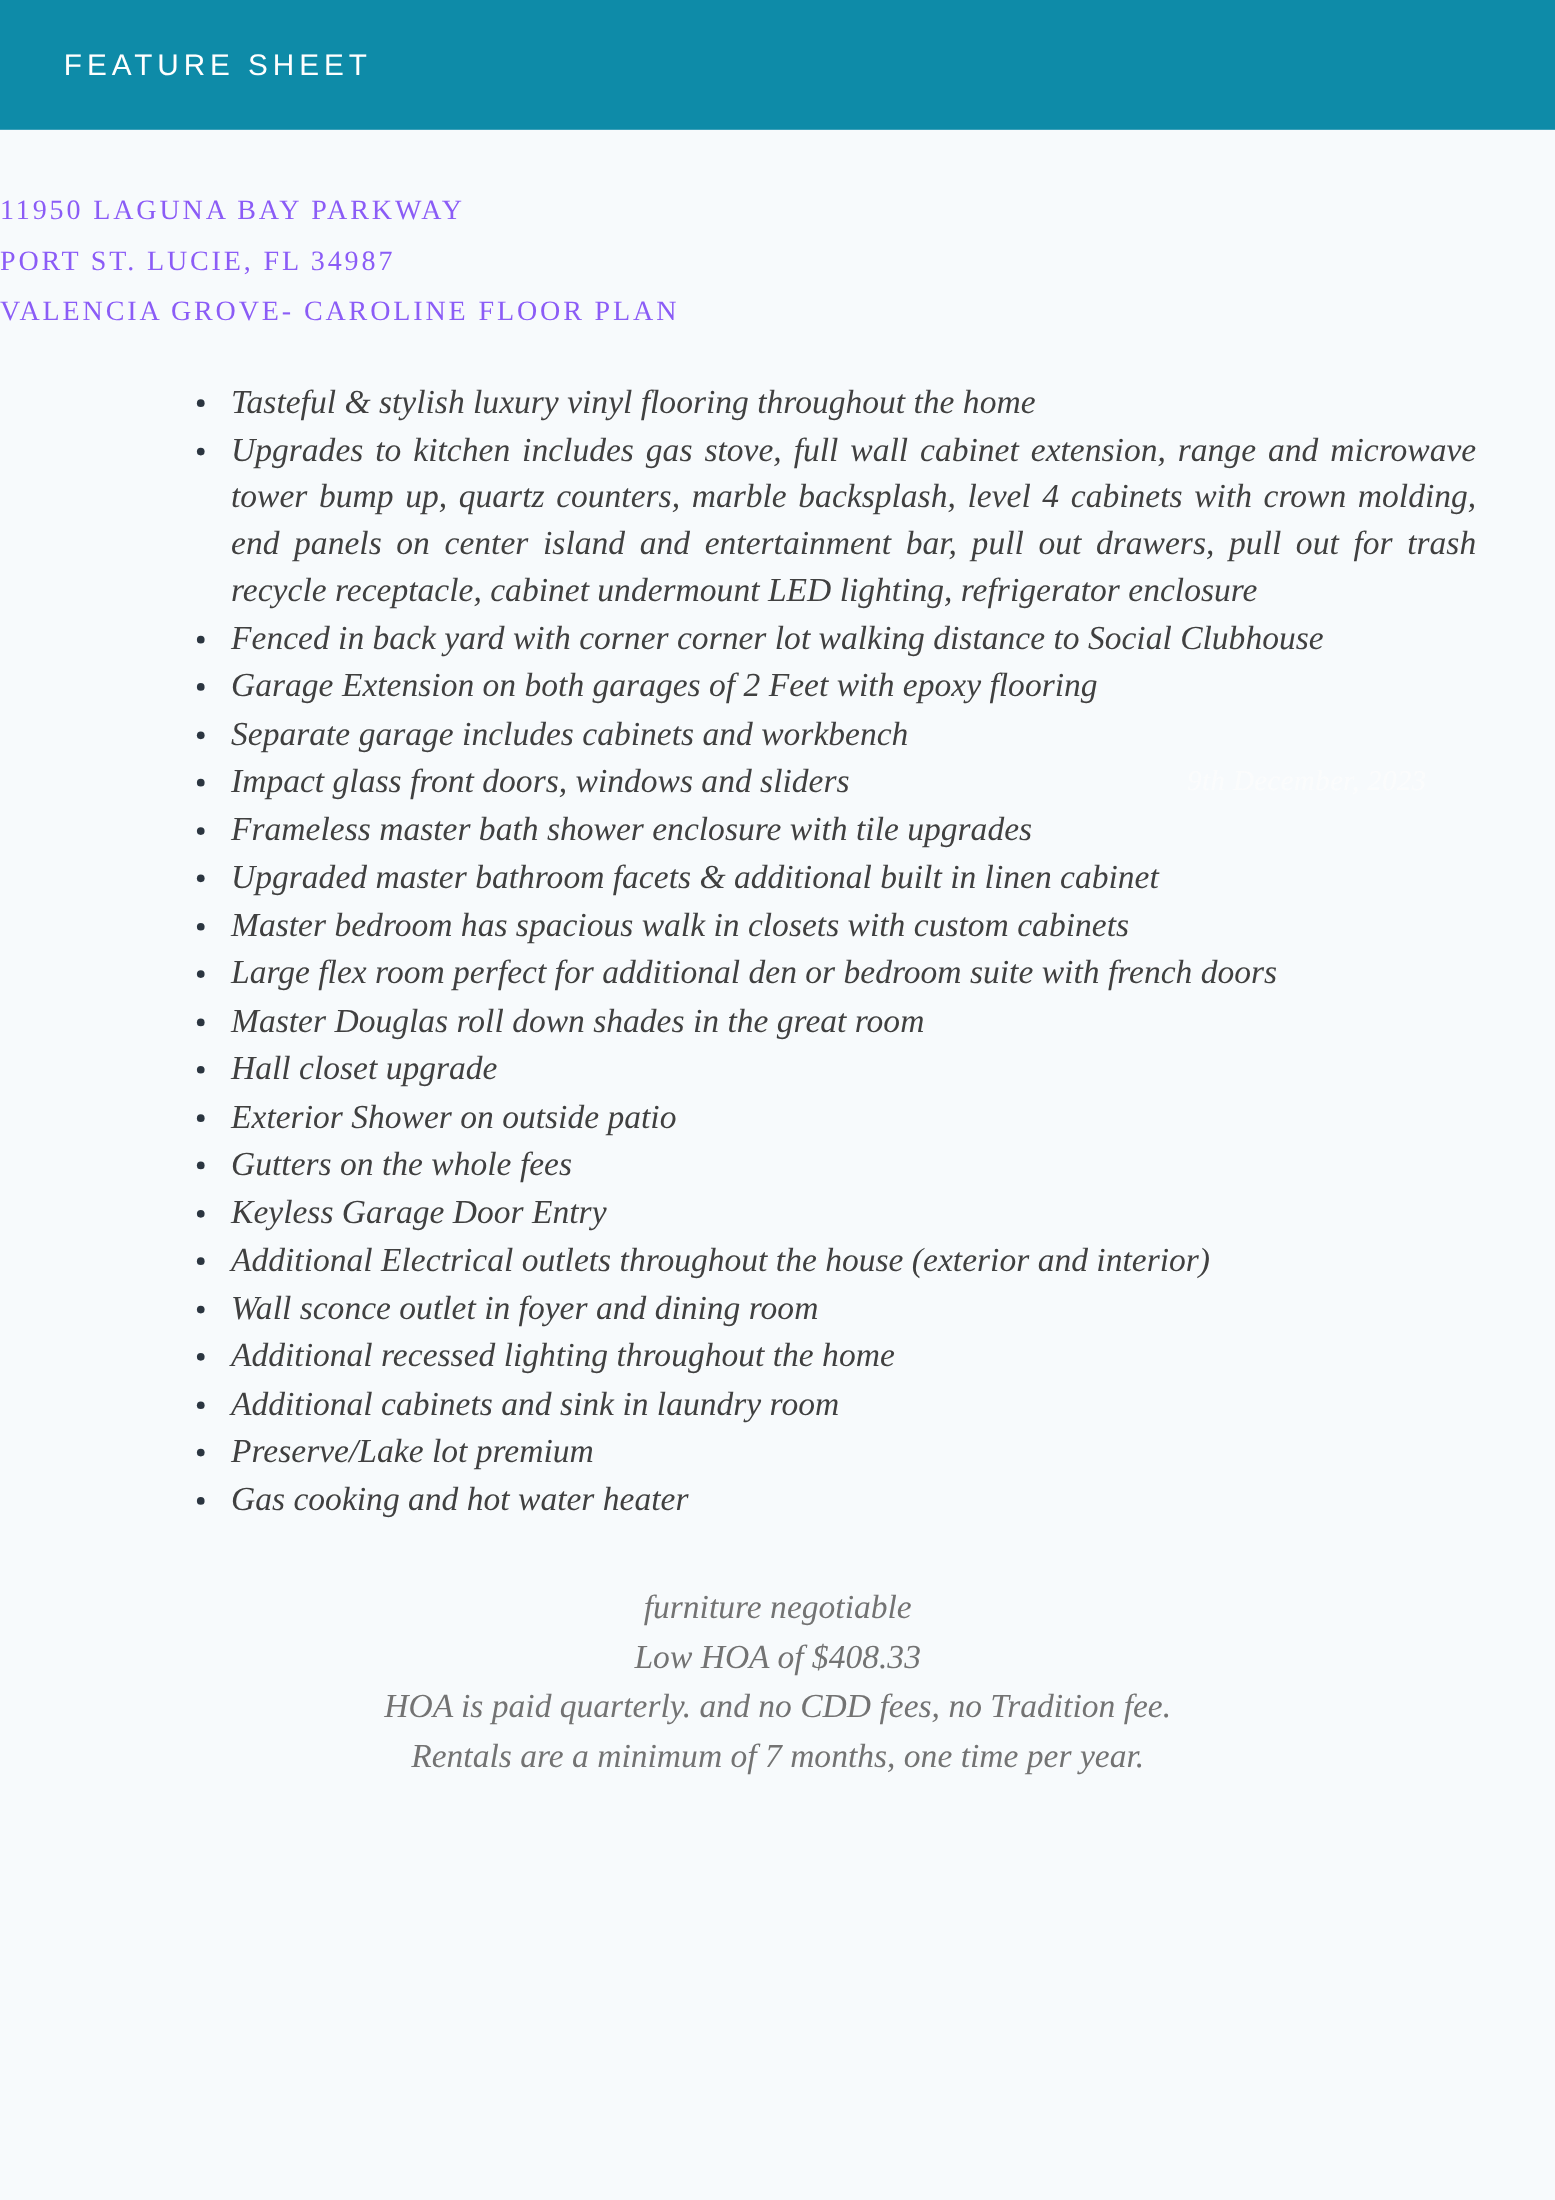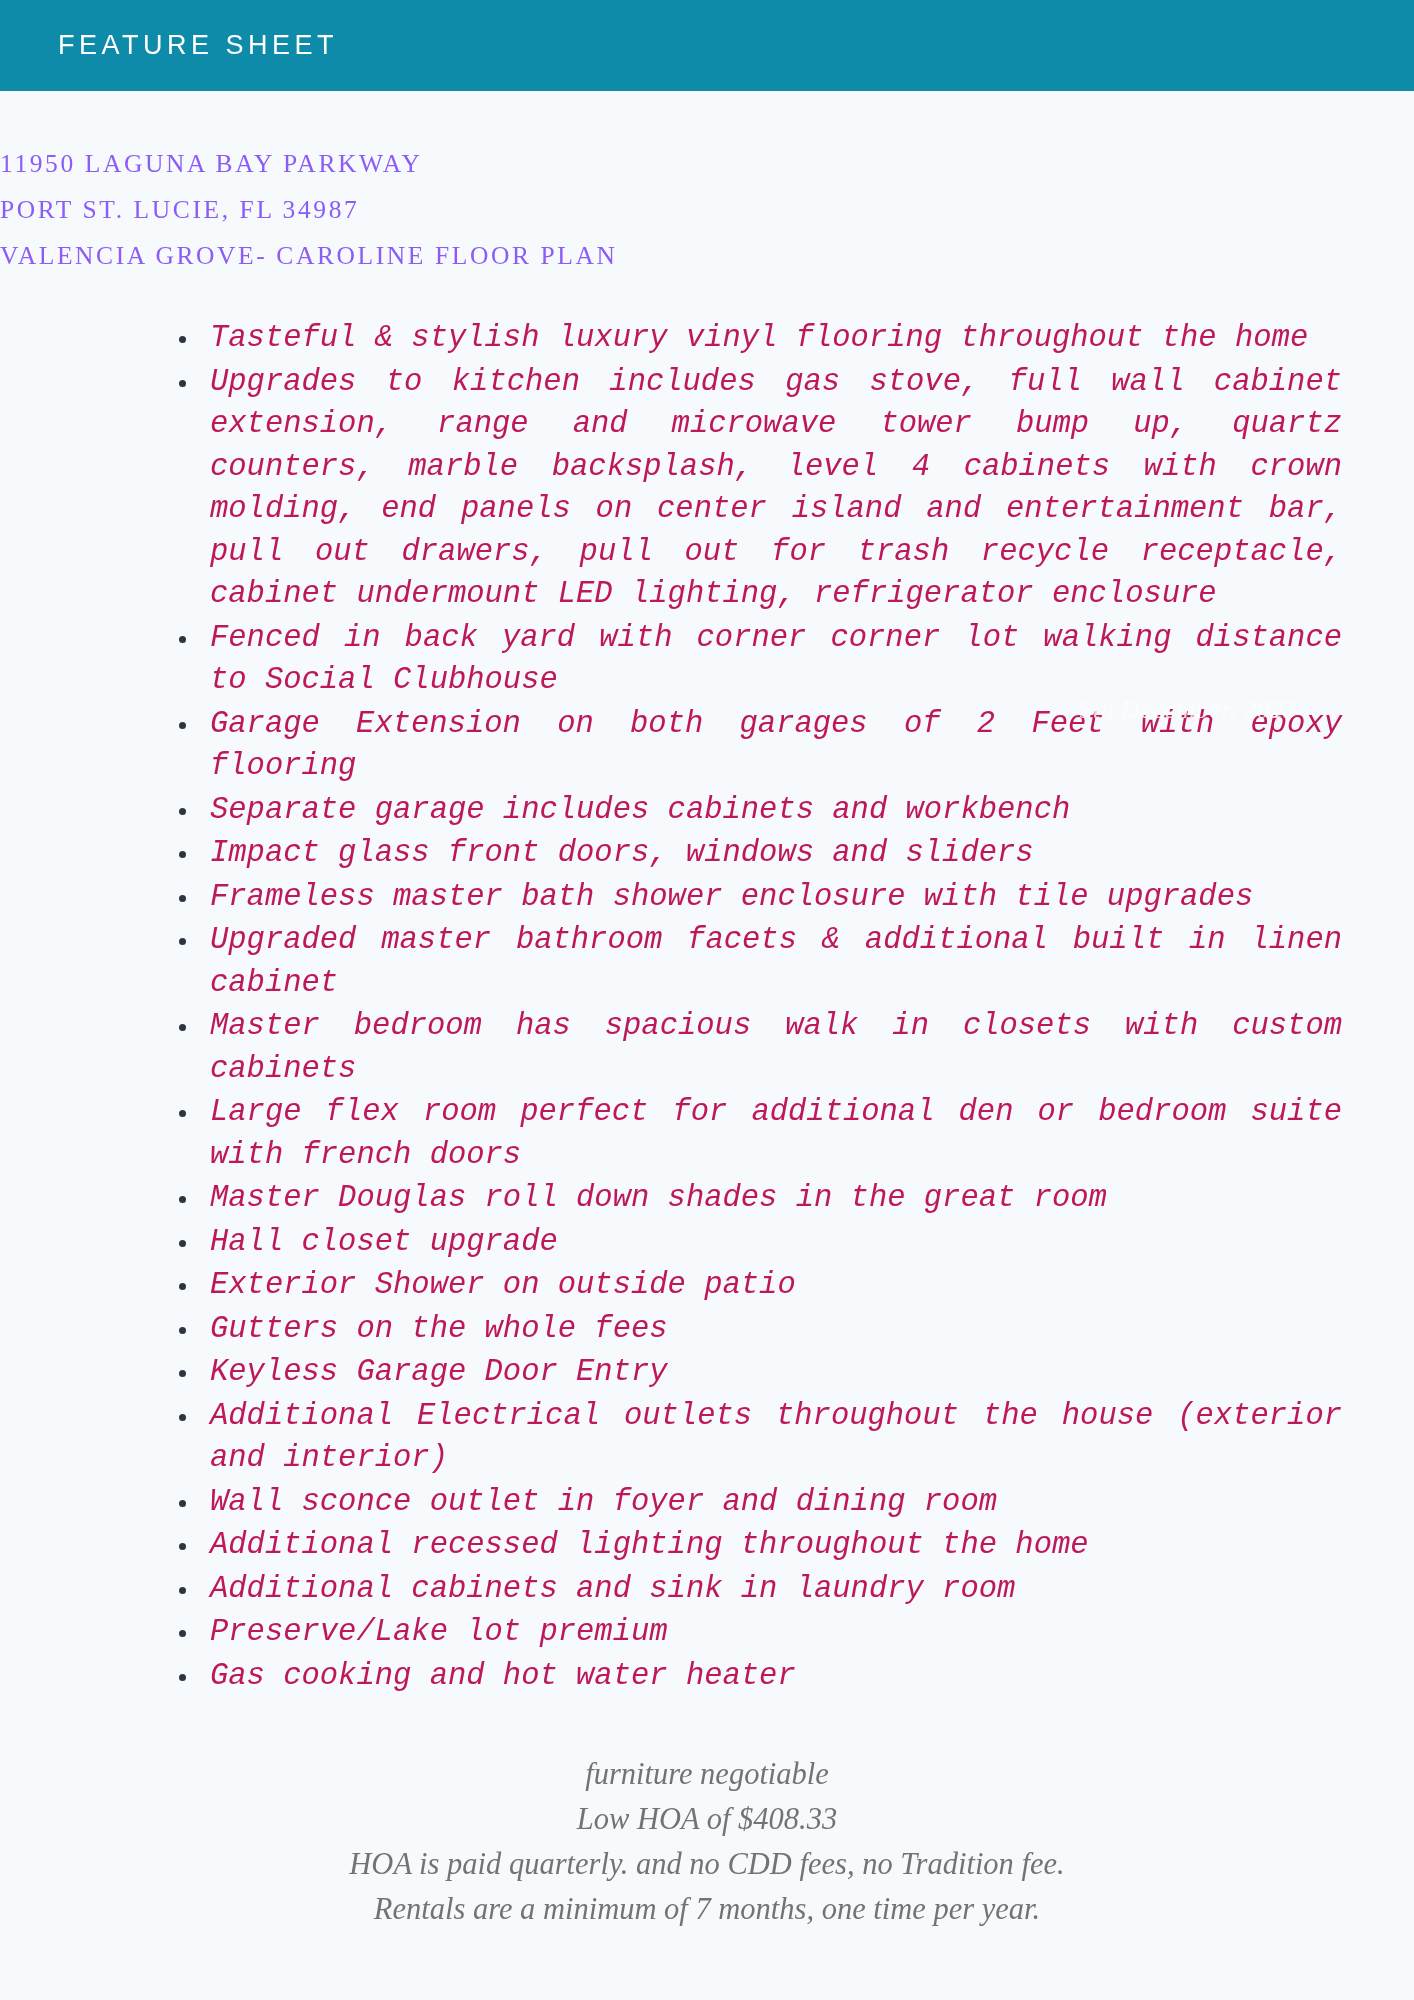--- a/index.html
+++ b/index.html
@@ -14,21 +14,21 @@
     -webkit-font-smoothing: antialiased;
   }
   .page {
     position: relative;
     width: 1414px;
     min-height: 2000px;
     background: #f7fafc;
     overflow: hidden;
   }
   .header-bar {
-    height: 91px;
+    height: 118px;
     background: #0e8ba8;
     display: flex;
     align-items: center;
     padding-left: 58px;
     box-sizing: border-box;
   }
   .header-title {
     color: #ffffff;
     font-size: 27px;
     letter-spacing: 4.5px;
@@ -48,25 +48,25 @@
   }
   .features {
     margin: 38px 0 0 0;
     padding: 0 0 0 0;
     list-style: none;
   }
   .features li {
     position: relative;
     margin: 0 72px 0 210px;
     padding: 0 0 1px 0;
-    font-family: Liberation Mono, monospace;
+    font-family: Liberation Serif, serif;
     font-style: italic;
     font-size: 30.5px;
     line-height: 42.5px;
-    color: #be185d;
+    color: #404040;
     text-align: justify;
     text-justify: inter-word;
   }
   .features li::before {
     content: "";
     position: absolute;
     left: -31px;
     top: 19px;
     width: 7px;
     height: 7px;

